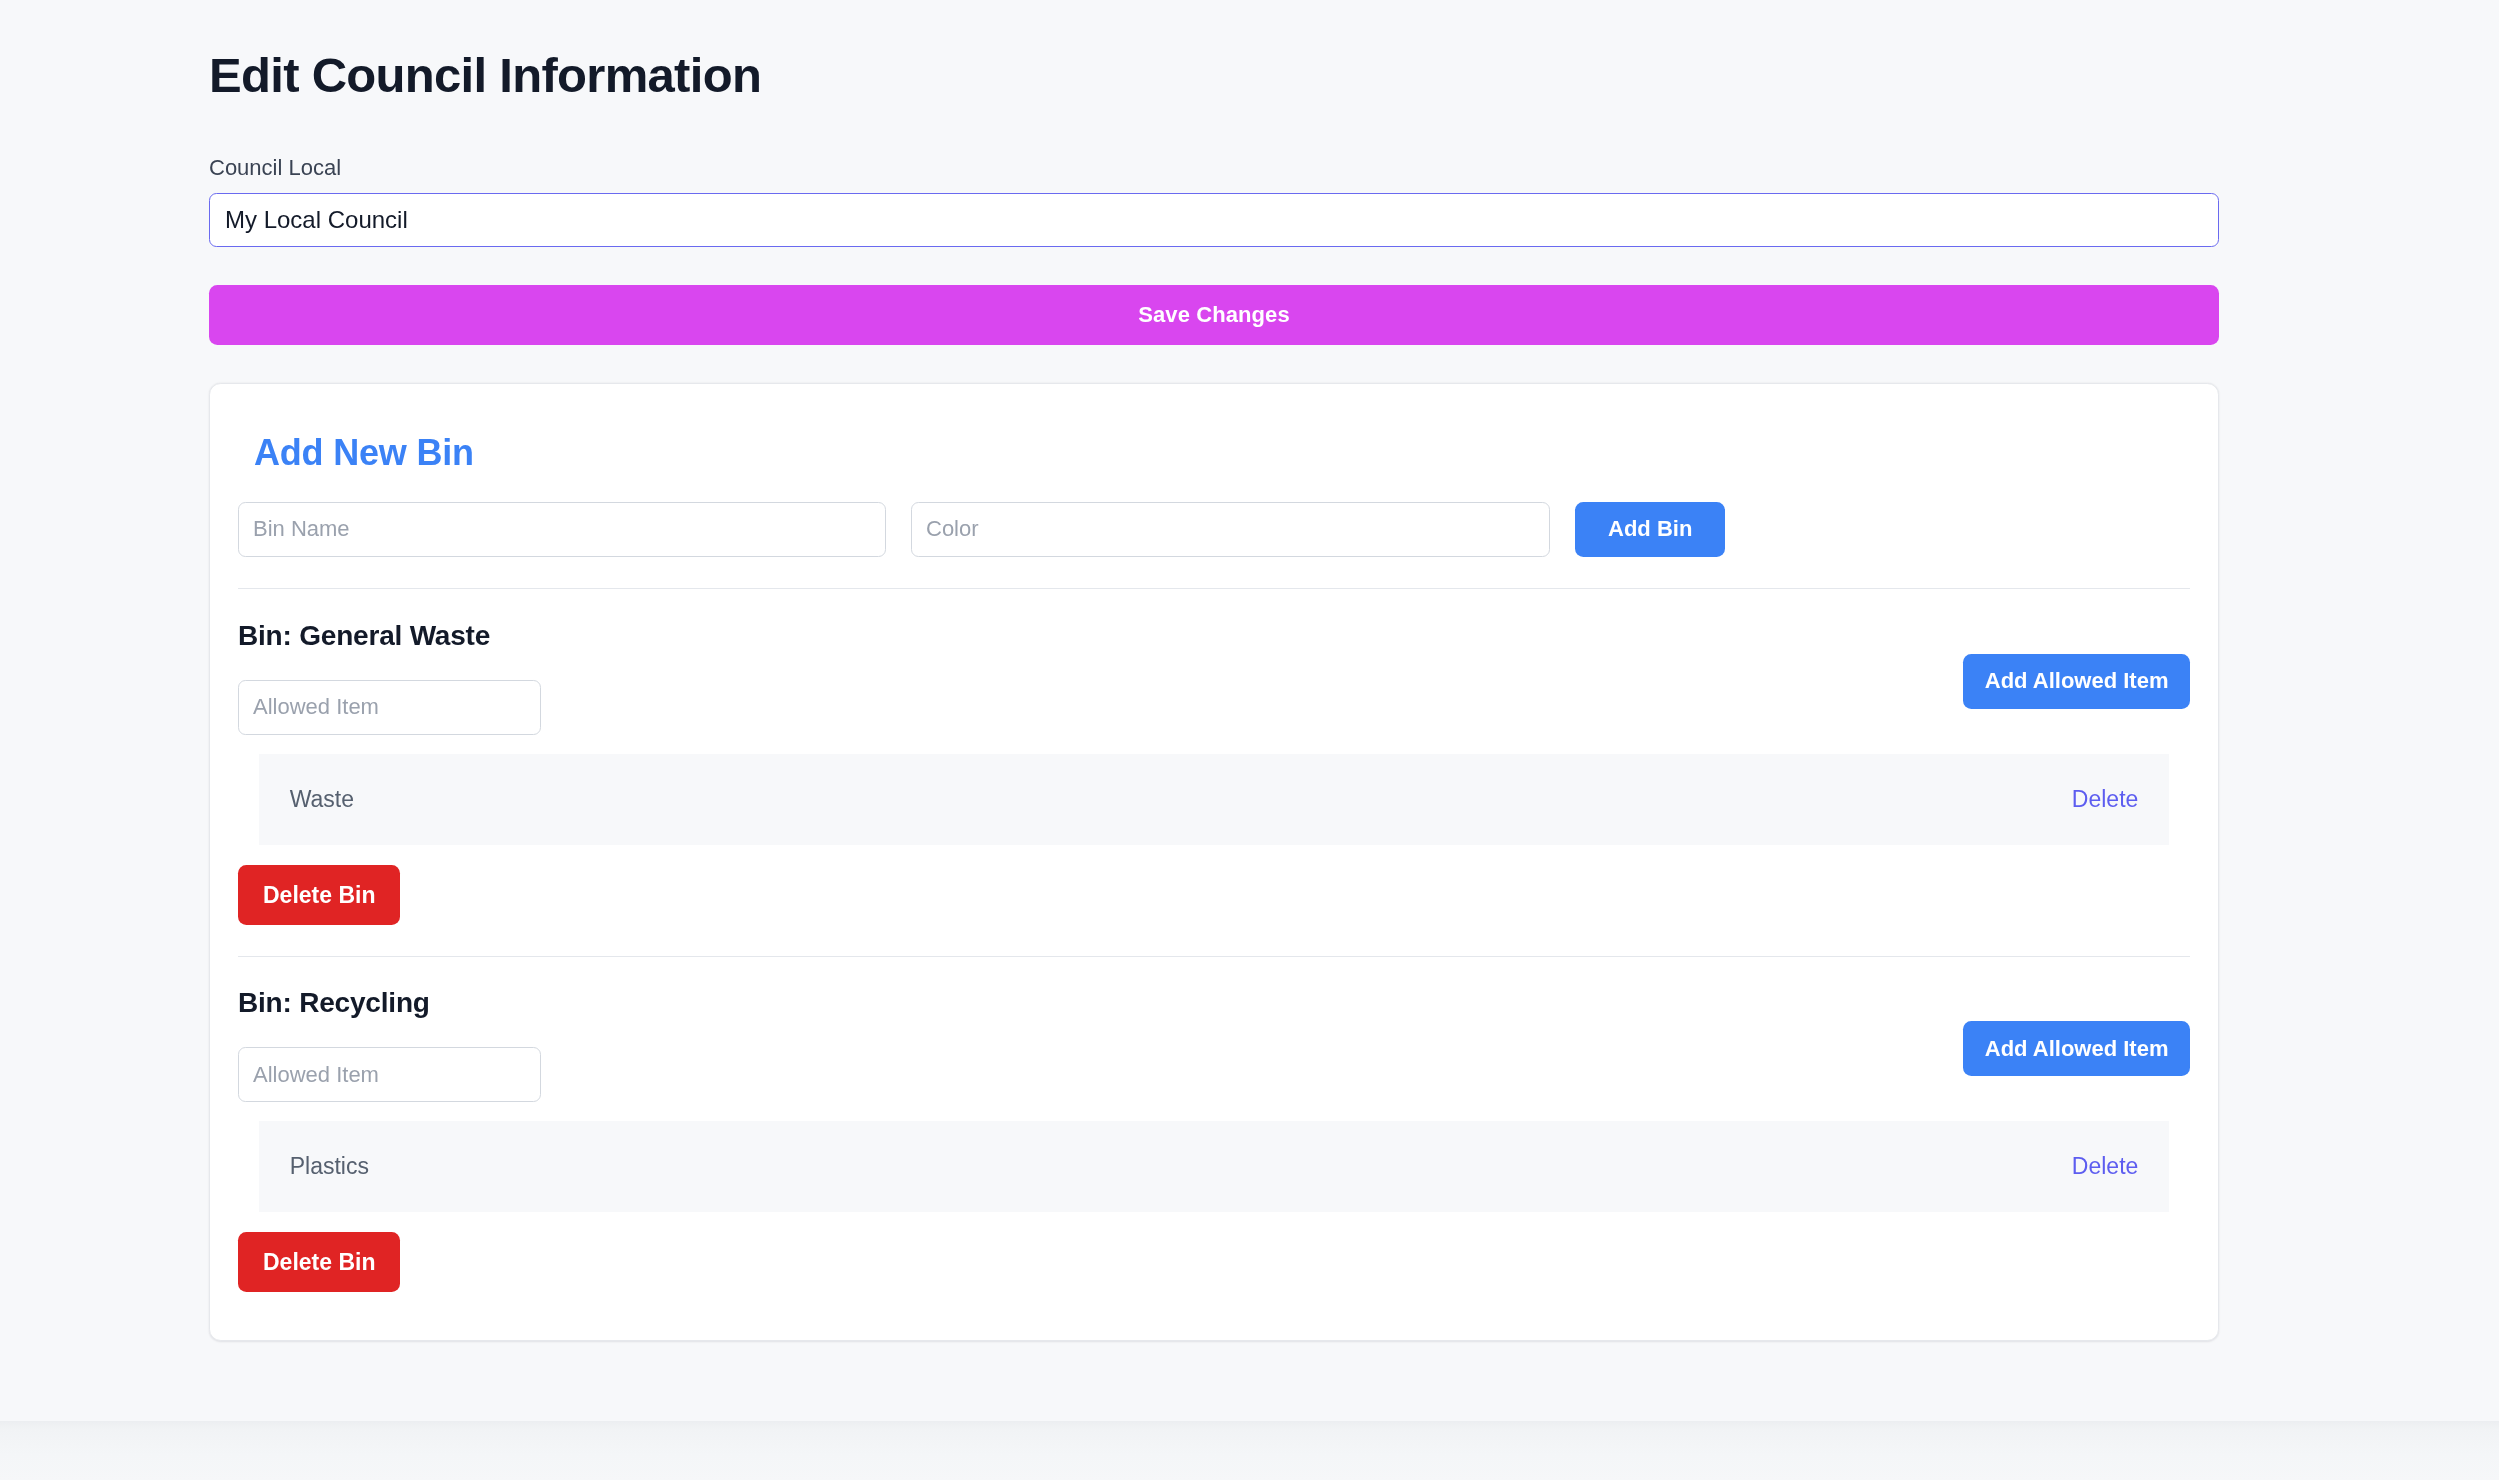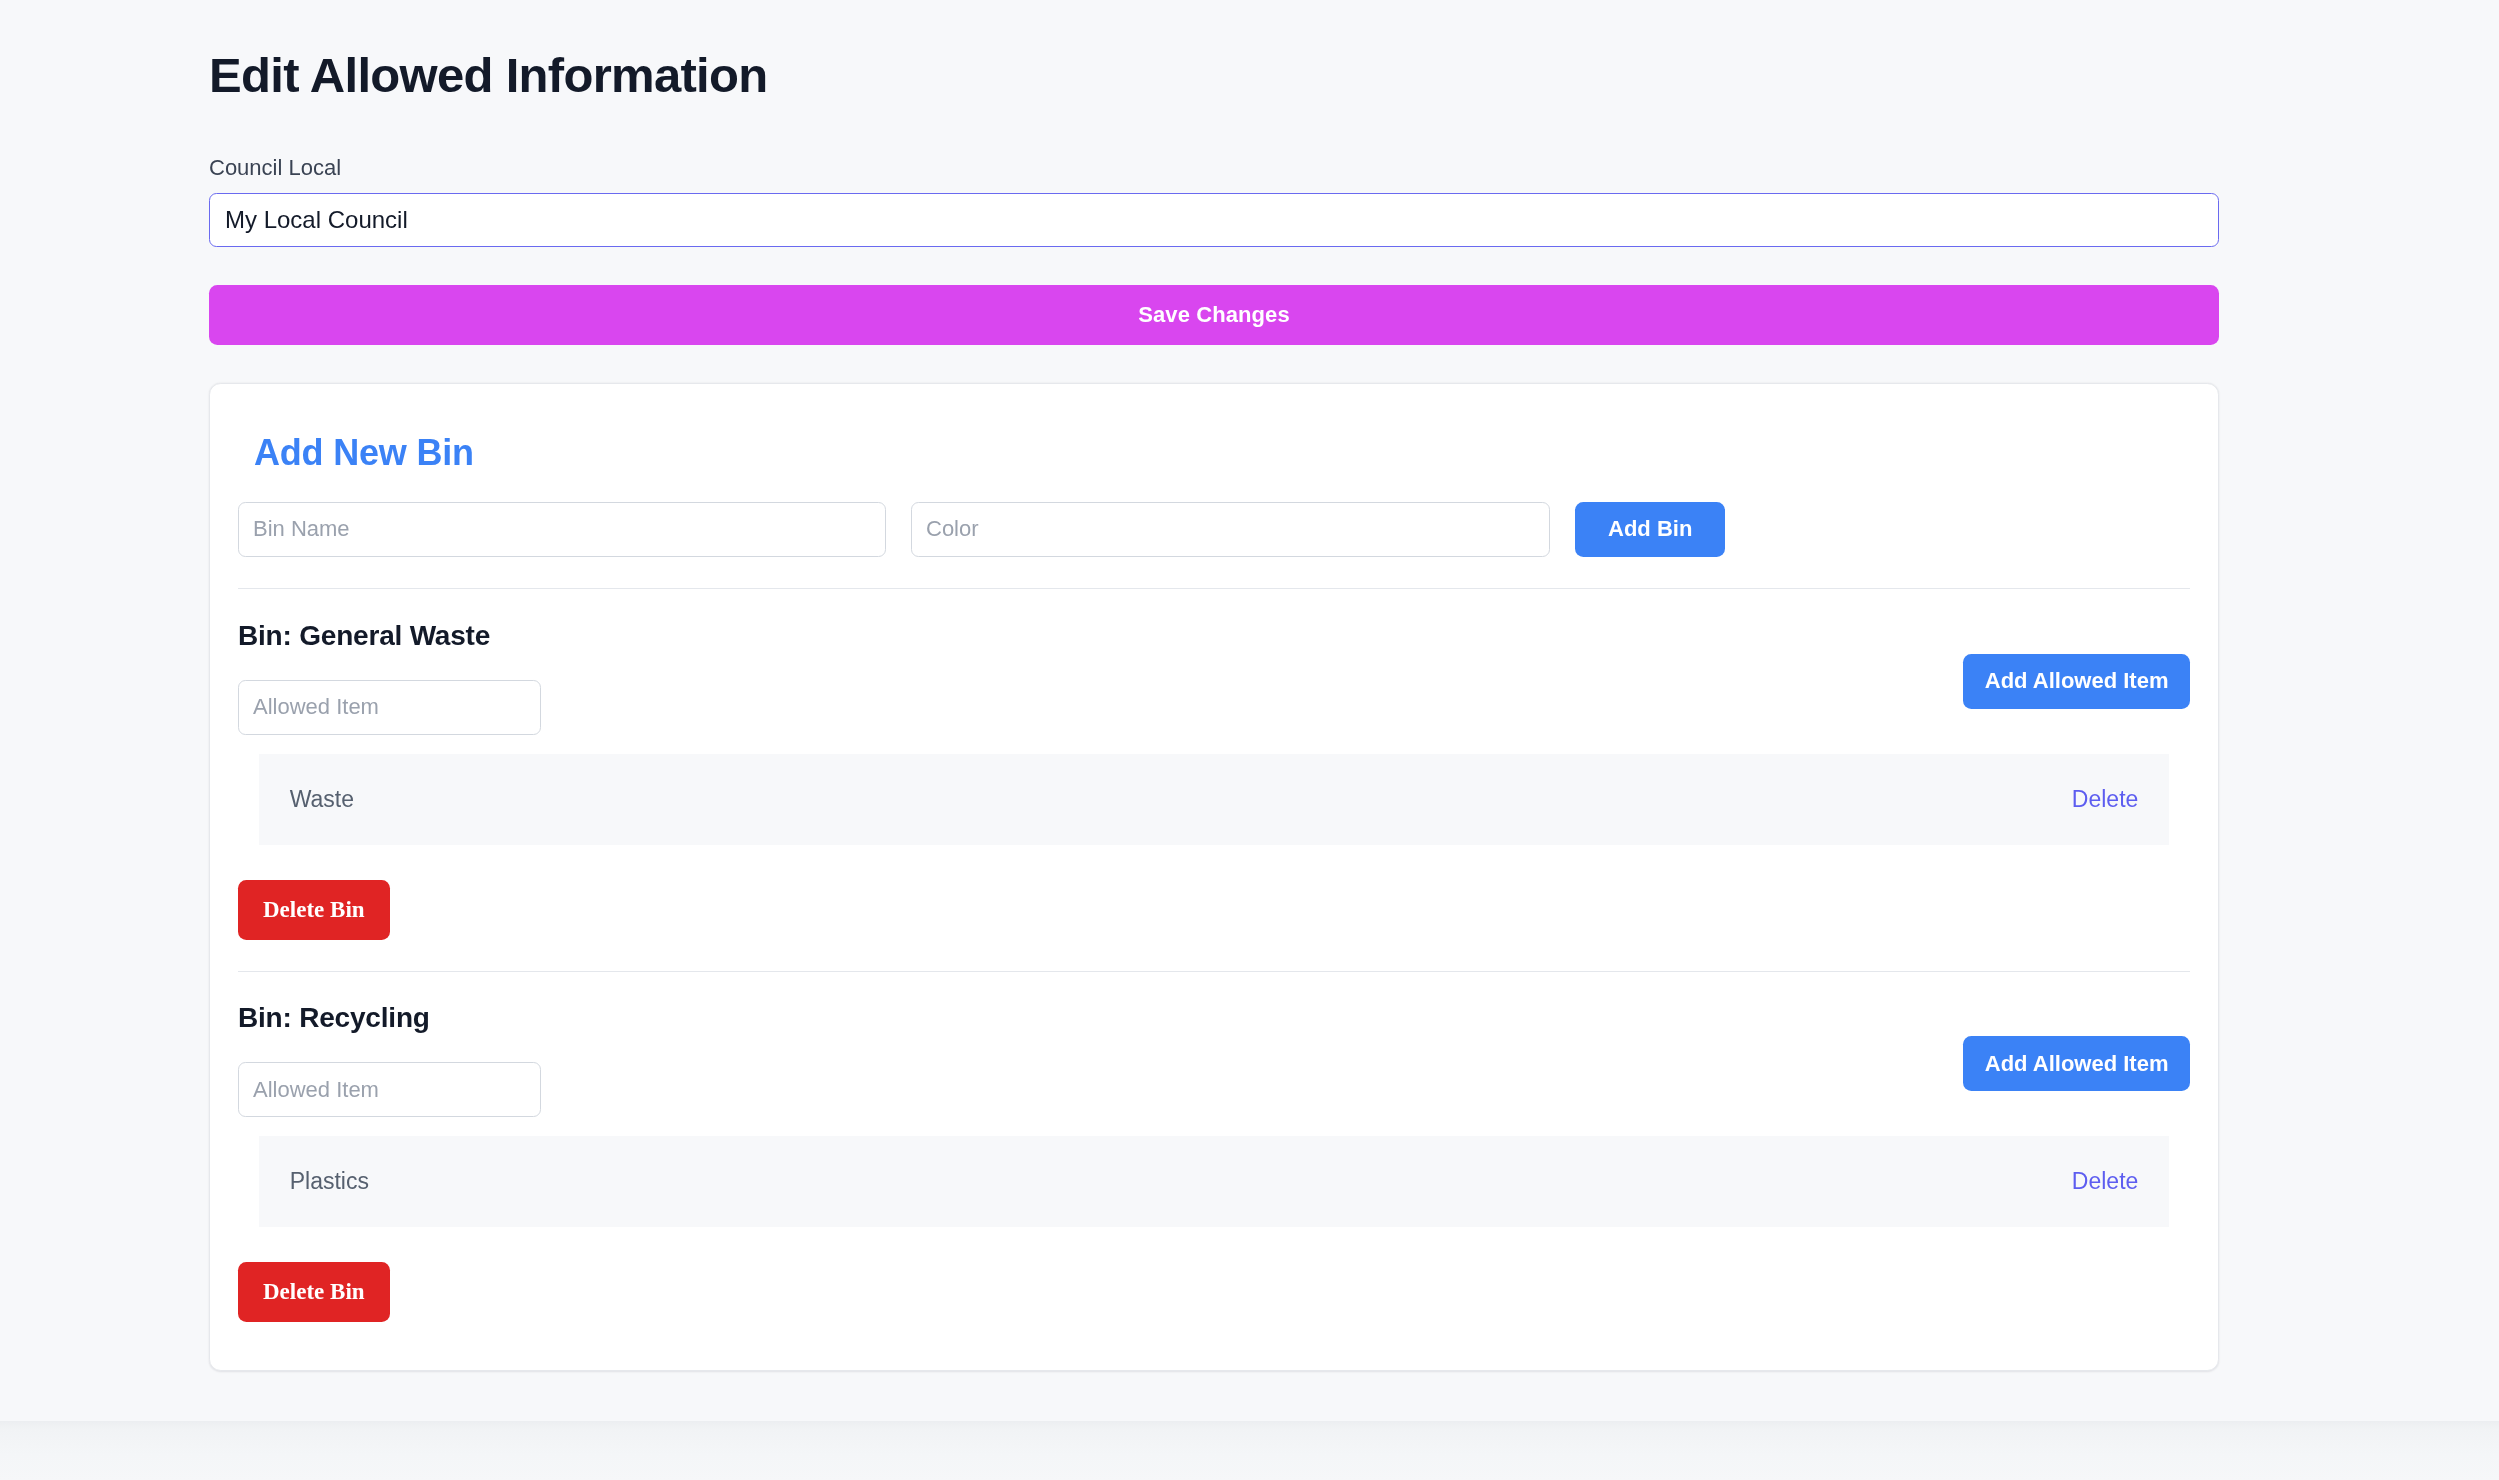--- a/index.html
+++ b/index.html
@@ -218,49 +218,49 @@
     border: none;
     font-family: "Liberation Sans", sans-serif;
     padding: 0;
   }
 
   
   .delete-bin-btn {
     box-sizing: border-box;
     height: 60px;
     padding: 17px 25px;
-    margin-top: 35px;
+    margin-top: 20px;
     background: #e02424;
     border: none;
     border-radius: 8.3px;
     color: #ffffff;
     font-size: 23px;
     font-weight: 700;
-    font-family: Liberation Serif, serif;
+    font-family: Liberation Sans, sans-serif;
     cursor: pointer;
     display: block;
   }
 
   
   .bottom-band {
     position: absolute;
     left: 0;
     top: 1421px;
     width: 2500px;
     height: 60px;
     background: linear-gradient(to bottom, #eceef1 0px, #f1f3f5 8.3px, #f4f6f8 33px, #f6f7f9 60px);
   }
 </style>
 </head>
 <body>
 
 <div class="page">
   <div class="content">
 
-    <h1 class="page-title">Edit Allowed Information</h1>
+    <h1 class="page-title">Edit Council Information</h1>
 
     <div class="field-block">
       <label class="field-label">Council Local</label>
       <input class="council-input" type="text" value="My Local Council" style="">
     </div>
 
     <button class="save-btn">Save Changes</button>
 
     <div class="card">
 

